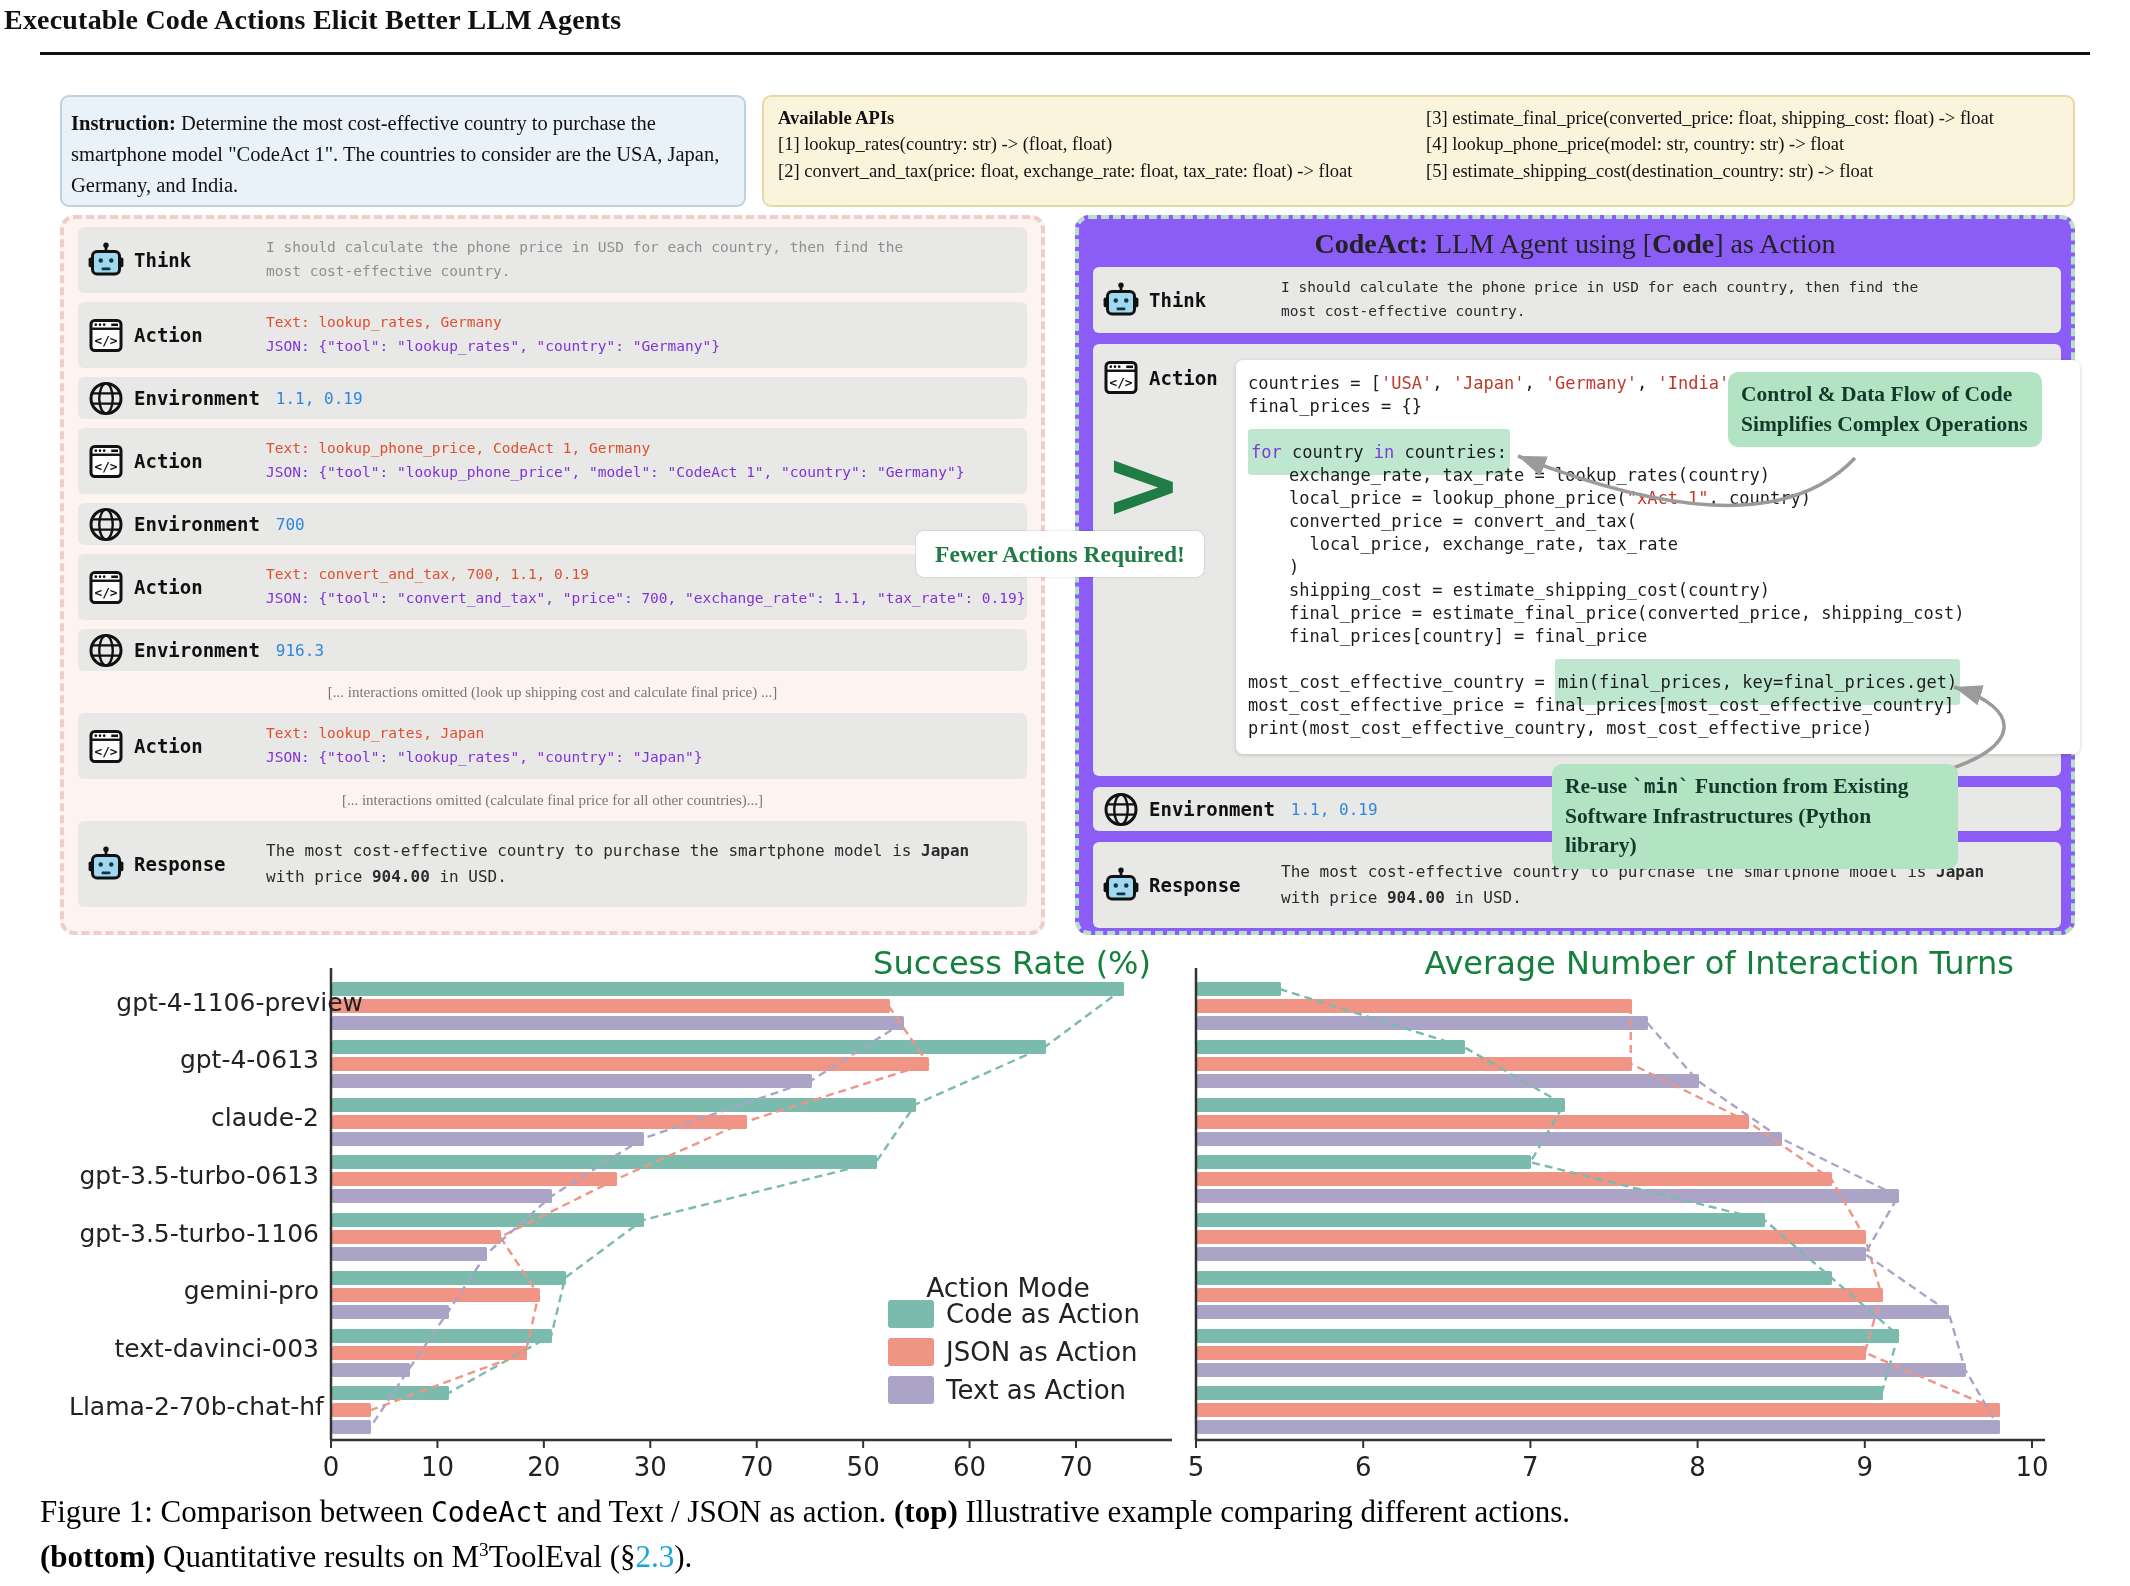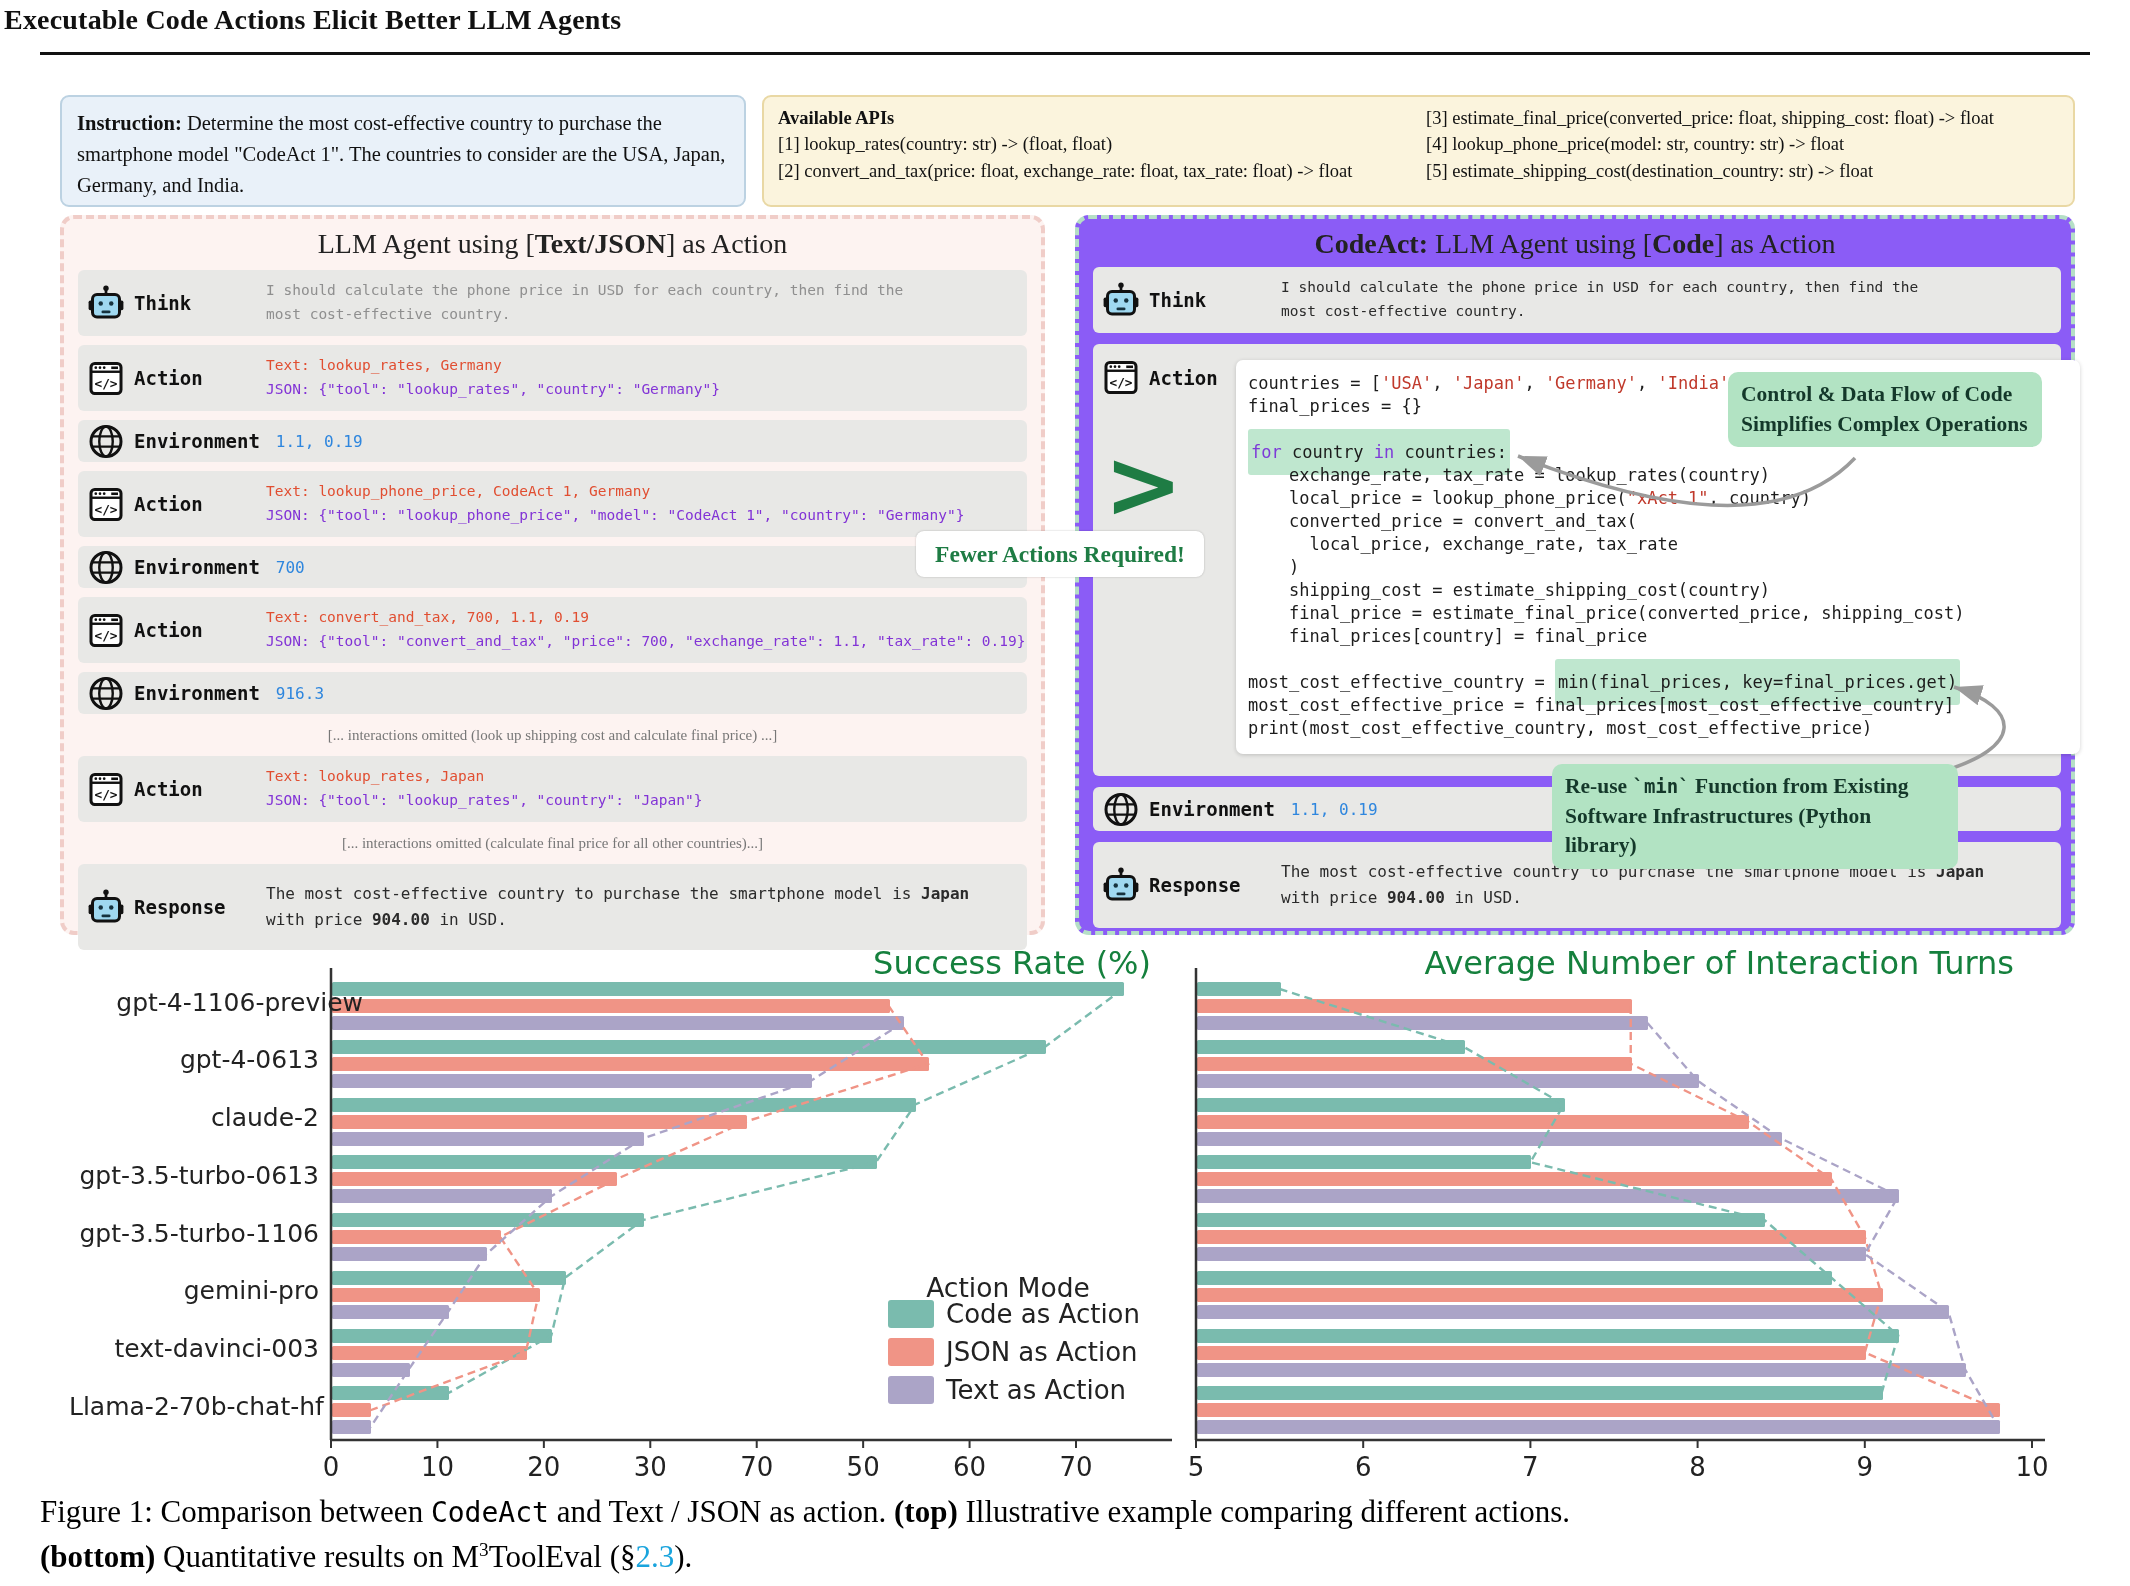--- a/index.html
+++ b/index.html
@@ -2,21 +2,21 @@
 <html><head>
 <meta charset="utf-8">
 <style>
   html,body{margin:0;padding:0;background:#fff}
   #stage{position:relative;width:2130px;height:1586px;background:#fff;font-family:"Liberation Serif",serif;color:#111;overflow:hidden}
   .abs{position:absolute}
   #doc-title{top:4px;left:4px;width:100%;text-align:left;font-size:28px;font-weight:bold;letter-spacing:.2px}
   #title-rule{top:52px;left:40px;width:2050px;height:3px;background:#111}
 
   
-  #instruction-box{left:60px;top:95px;width:686px;height:112px;background:#e9f1f9;border:2px solid #bcd2e2;border-radius:9px;box-sizing:border-box;padding:11px 15px;font-size:20.5px;line-height:1.5}
+  #instruction-box{left:60px;top:95px;width:686px;height:112px;background:#e9f1f9;border:2px solid #bcd2e2;border-radius:9px;box-sizing:border-box;padding:11px 9px;font-size:20.5px;line-height:1.5}
   #apis-box{left:762px;top:95px;width:1313px;height:112px;background:#fbf4dd;border:2px solid #e9d8a4;border-radius:9px;box-sizing:border-box;padding:8px 14px;font-size:18.5px;line-height:1.42}
   #apis-box .api-col1{position:absolute;left:14px;top:8px;width:650px}
   #apis-box .api-col2{position:absolute;left:662px;top:8px;width:640px}
   .api-line{white-space:nowrap}
 
   
   .panel{box-sizing:border-box;border-radius:14px}
   #left-panel{left:60px;top:215px;width:985px;height:720px;background:#fdf3f1;border:4px dashed #f0cdc8;padding:8px 14px 10px 14px;display:flex;flex-direction:column;gap:9px}
   #right-panel{left:1075px;top:215px;width:1000px;height:720px;background:#8b5cf6;border:4px dashed #b5dfc6}
   .panel-title{text-align:center;font-size:28px;color:#222;flex:0 0 34px;line-height:34px}
@@ -95,23 +95,20 @@
     <div class="api-col2">
       <div id="api-list-2">
           <div class="api-line">[3] estimate_final_price(converted_price: float, shipping_cost: float) -&gt; float</div>
           <div class="api-line">[4] lookup_phone_price(model: str, country: str) -&gt; float</div>
           <div class="api-line">[5] estimate_shipping_cost(destination_country: str) -&gt; float</div>
         </div>
     </div>
   </div>
 
   <div id="left-panel" class="abs panel">
-    <div class="panel-title">
-      <span>LLM Agent using [</span><b>Text/JSON</b><span>] as Action</span>
-    </div>
 
   <div class="row h-think">
         <span class="iconbox">
           <svg width="36" height="39" viewBox="0 0 24 26">
             <line x1="12" y1="3.5" x2="12" y2="7" stroke="#111" stroke-width="1.8"></line>
             <circle cx="12" cy="2.8" r="1.8" fill="#111"></circle>
             <rect x="3" y="7" width="18" height="15" rx="3" fill="#9fd8f0" stroke="#111" stroke-width="2"></rect>
             <rect x="0.4" y="11" width="2.4" height="6.5" rx="1.1" fill="#111"></rect>
             <rect x="21.2" y="11" width="2.4" height="6.5" rx="1.1" fill="#111"></rect>
             <circle cx="8.5" cy="13" r="1.5" fill="#16323e"></circle>

